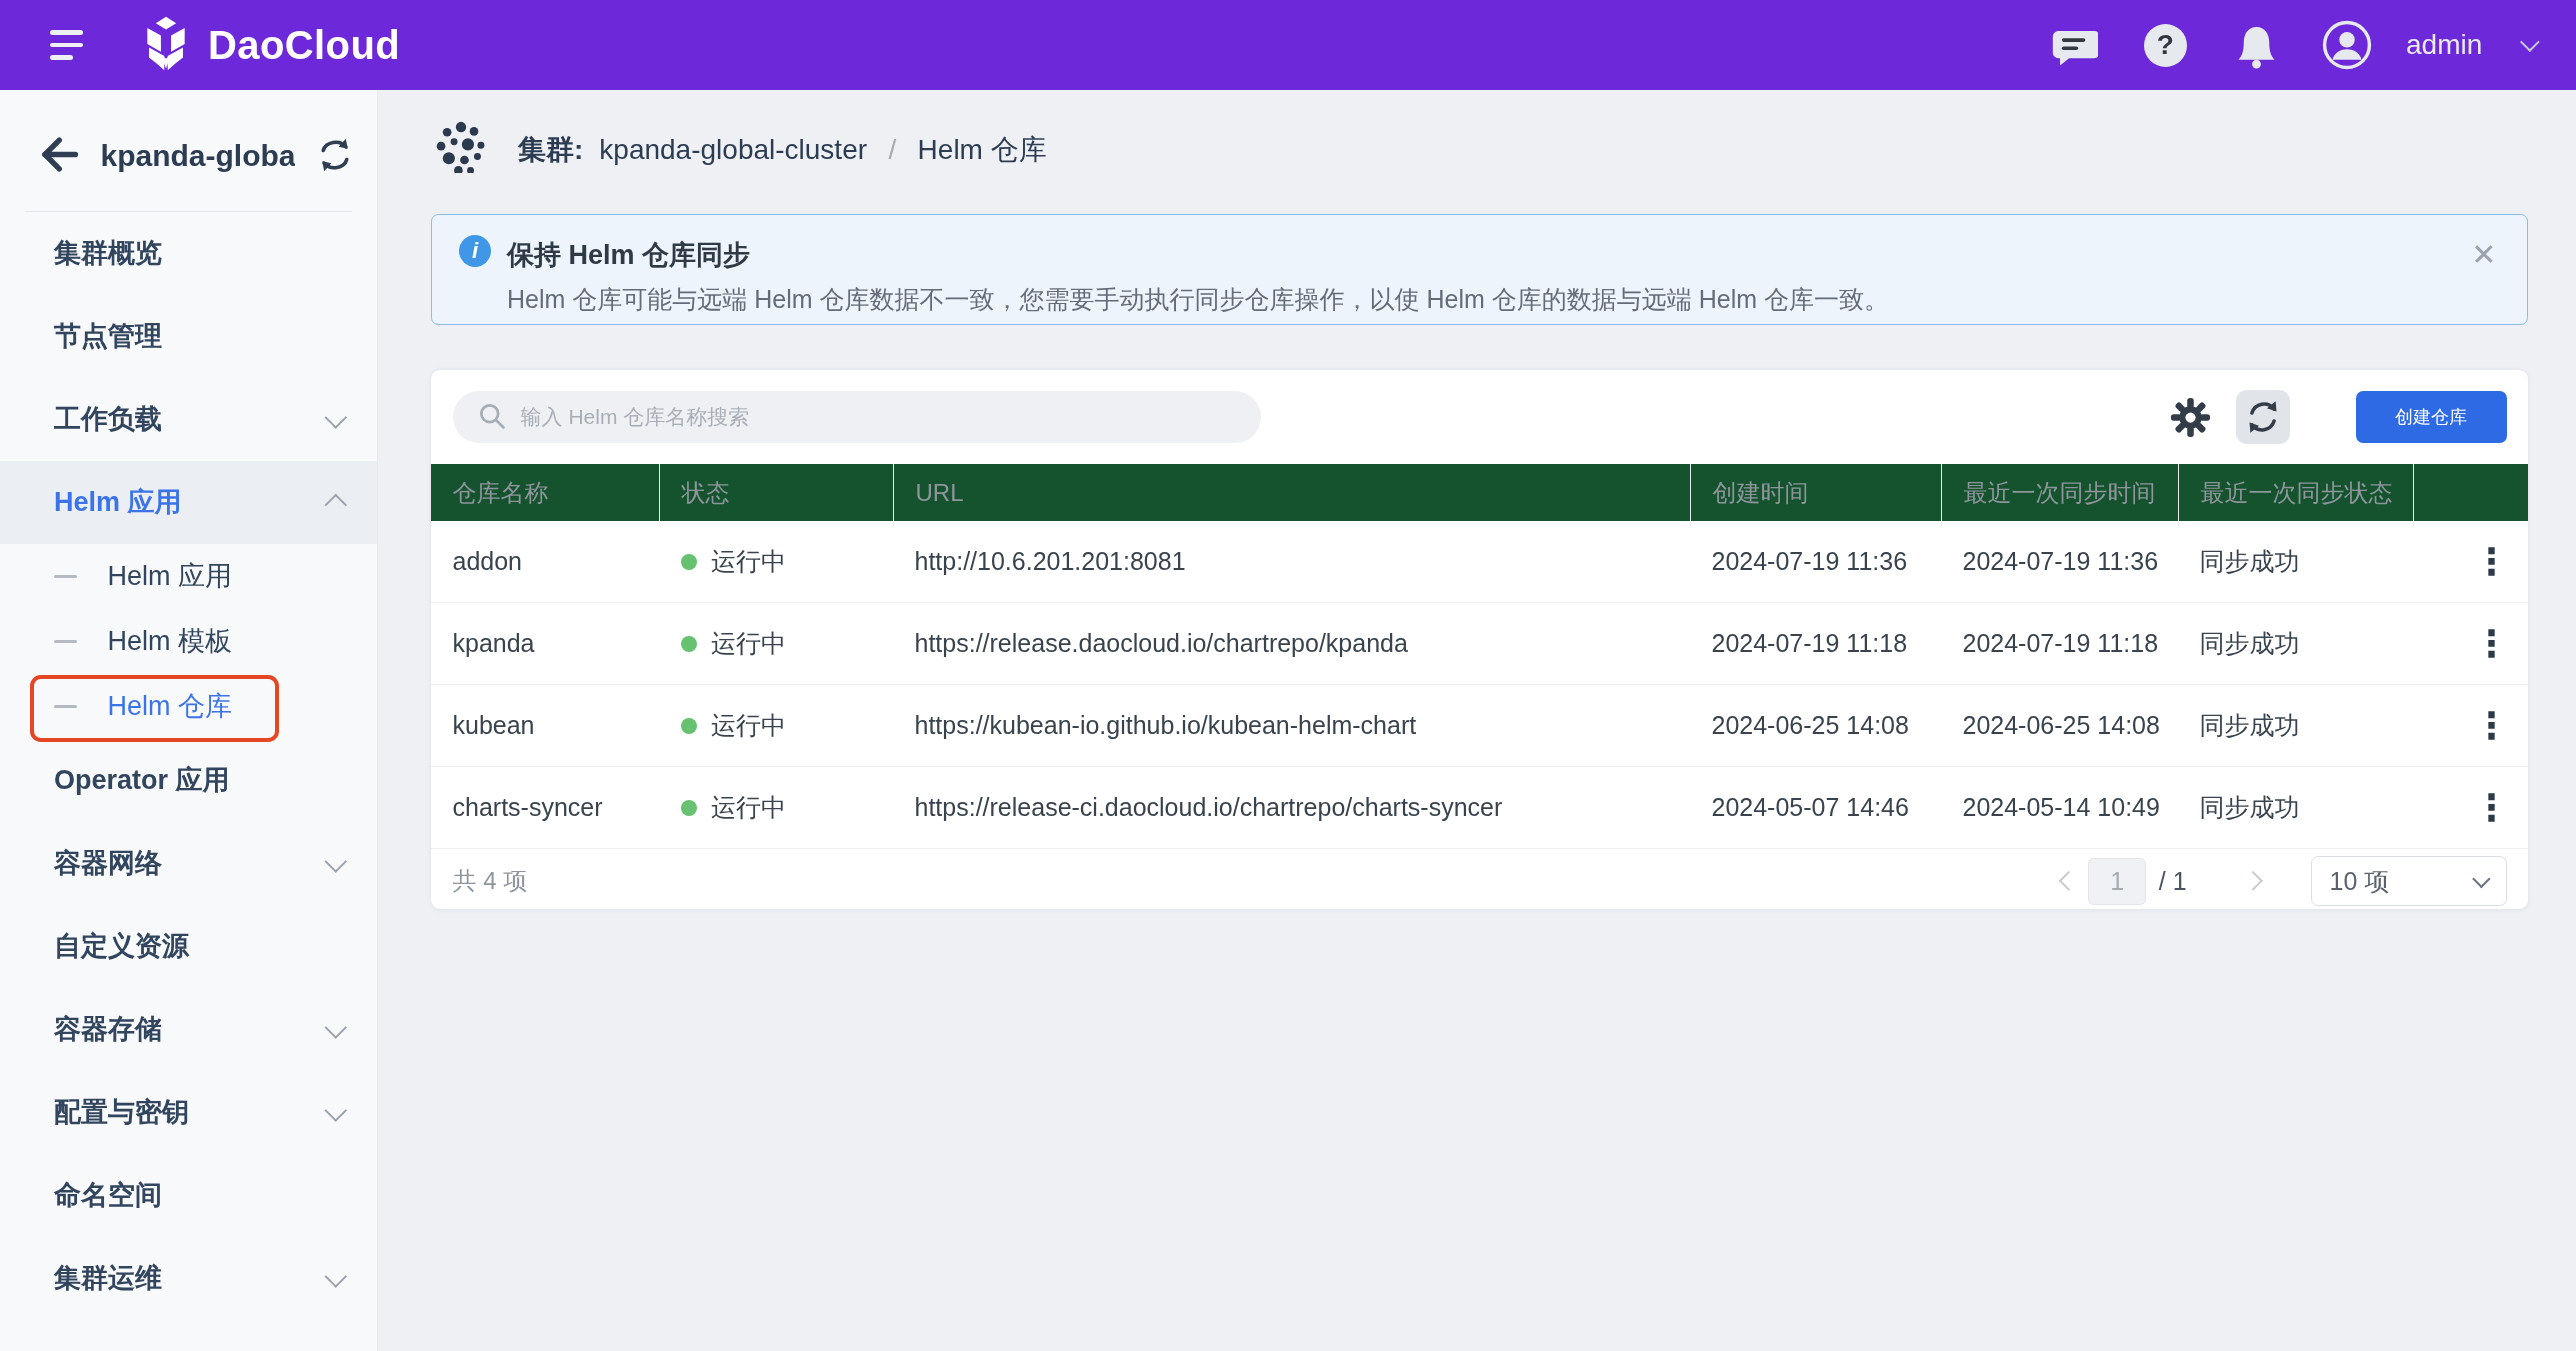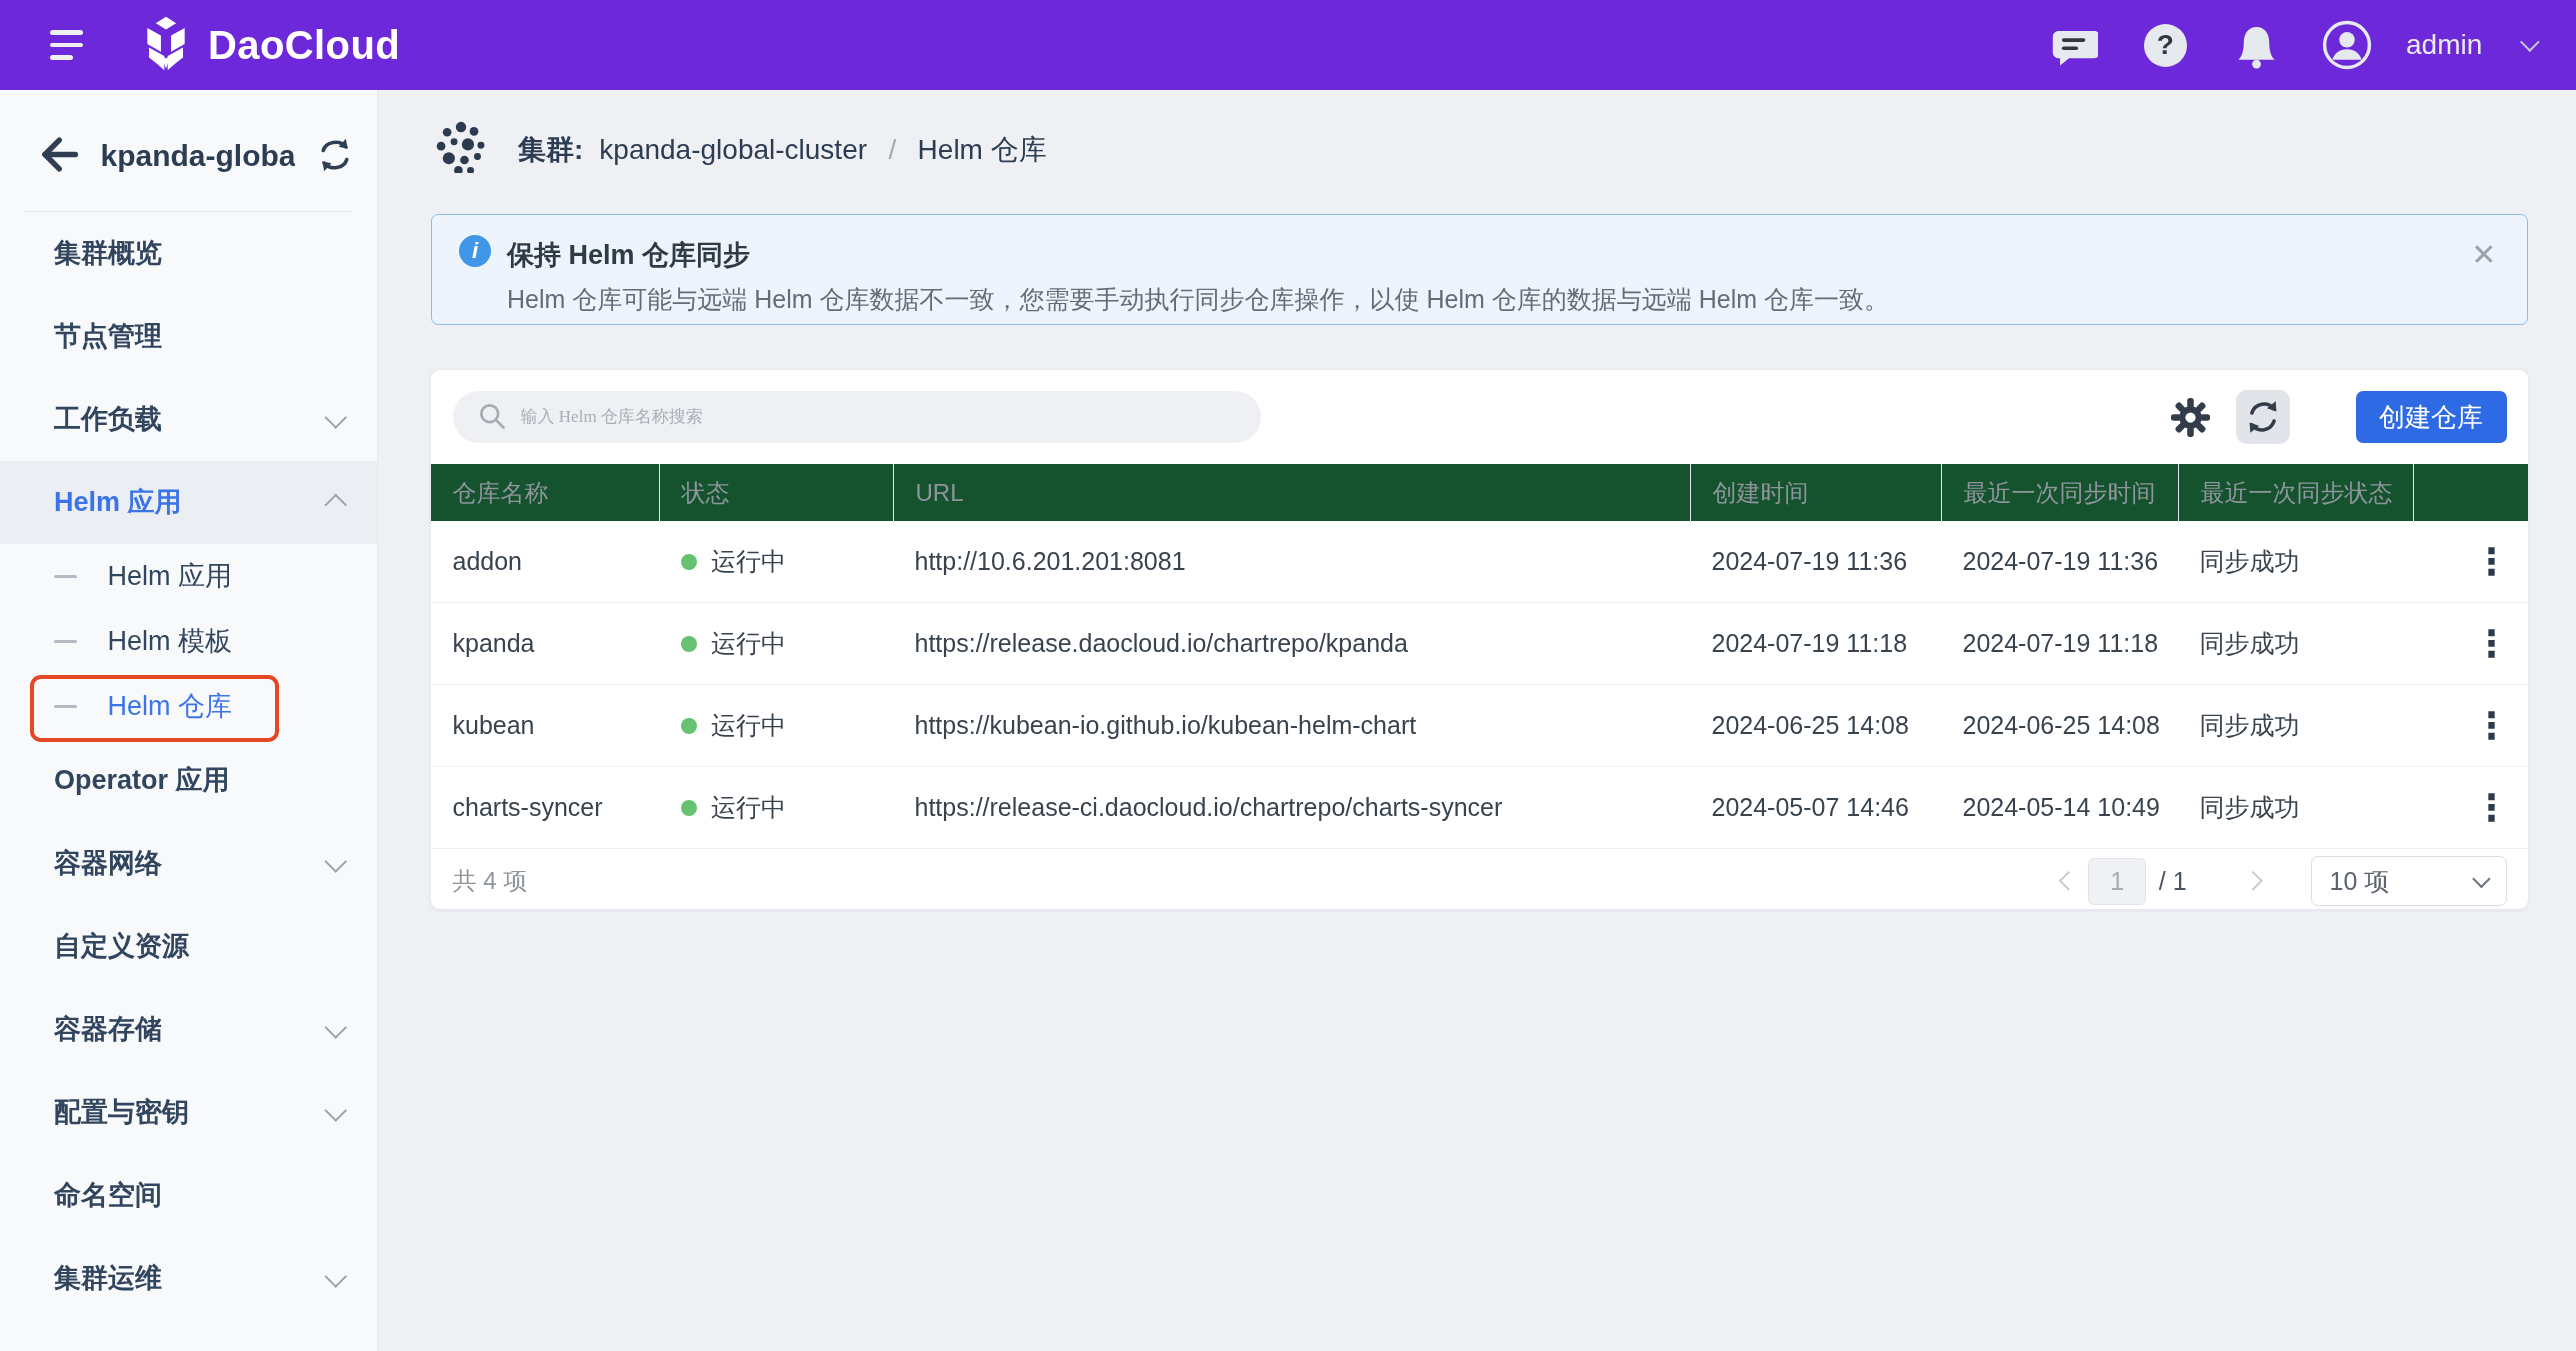--- a/index.html
+++ b/index.html
@@ -56,28 +56,28 @@
                display:flex;align-items:center;justify-content:center;}
   .banner-title{position:absolute;left:75px;top:21.5px;font-size:27px;font-weight:bold;color:#2f3a45;}
   .banner-body{position:absolute;left:75px;top:68px;font-size:25px;color:#646d77;}
   .banner-close{position:absolute;right:30.5px;top:21.5px;font-size:30px;color:#9aa2ab;cursor:pointer;}
 
   .card{position:absolute;left:53px;top:280px;width:2097px;height:539px;background:#fff;
         border-radius:9px;box-shadow:0 0.9px 5.4px rgba(31,45,61,.07);}
   .toolbar{display:flex;align-items:center;padding:20px 21.5px 0 21.5px;}
   .search{width:808px;height:52px;background:#eef0f4;border-radius:26px;display:flex;
           align-items:center;padding:0 23px;box-sizing:border-box;}
-  .search input{border:none;outline:none;background:transparent;font-size:17px;color:#33404f;
-                width:100%;margin-left:12.6px;font-family:Liberation Serif, serif;}
+  .search input{border:none;outline:none;background:transparent;font-size:21px;color:#33404f;
+                width:100%;margin-left:12.6px;font-family:Liberation Sans, sans-serif;}
   .search input::placeholder{color:#a9aeb6;}
   .tool-right{margin-left:auto;display:flex;align-items:center;gap:18px;}
   .icon-btn{width:54px;height:54px;display:flex;align-items:center;justify-content:center;
             cursor:pointer;border-radius:10.8px;}
   .icon-btn.boxed{background:#e1e4e9;}
-  .btn-primary{width:151px;height:52px;background:#2f6ae5;color:#fff;font-size:26px;border:none;
+  .btn-primary{width:151px;height:52px;background:#2f6ae5;color:#fff;font-size:18px;border:none;
                border-radius:7.2px;cursor:pointer;display:flex;align-items:center;justify-content:center;
                font-family:inherit;margin-left:48px;}
 
   .thead{display:flex;height:57px;background:#14532d;margin-top:20px;align-items:stretch;}
   .th{display:flex;align-items:center;padding-left:21.5px;font-size:24px;color:#8f959d;
       box-sizing:border-box;border-left:0.9px solid #e5e8ec;}
   .th:first-child{border-left:none;}
   .trow{display:flex;height:81px;align-items:center;font-size:25px;color:#39434e;
         border-bottom:0.9px solid #eef0f3;justify-content:flex-end;}
   .td{padding-left:21.5px;box-sizing:border-box;display:flex;align-items:center;overflow:hidden;}

